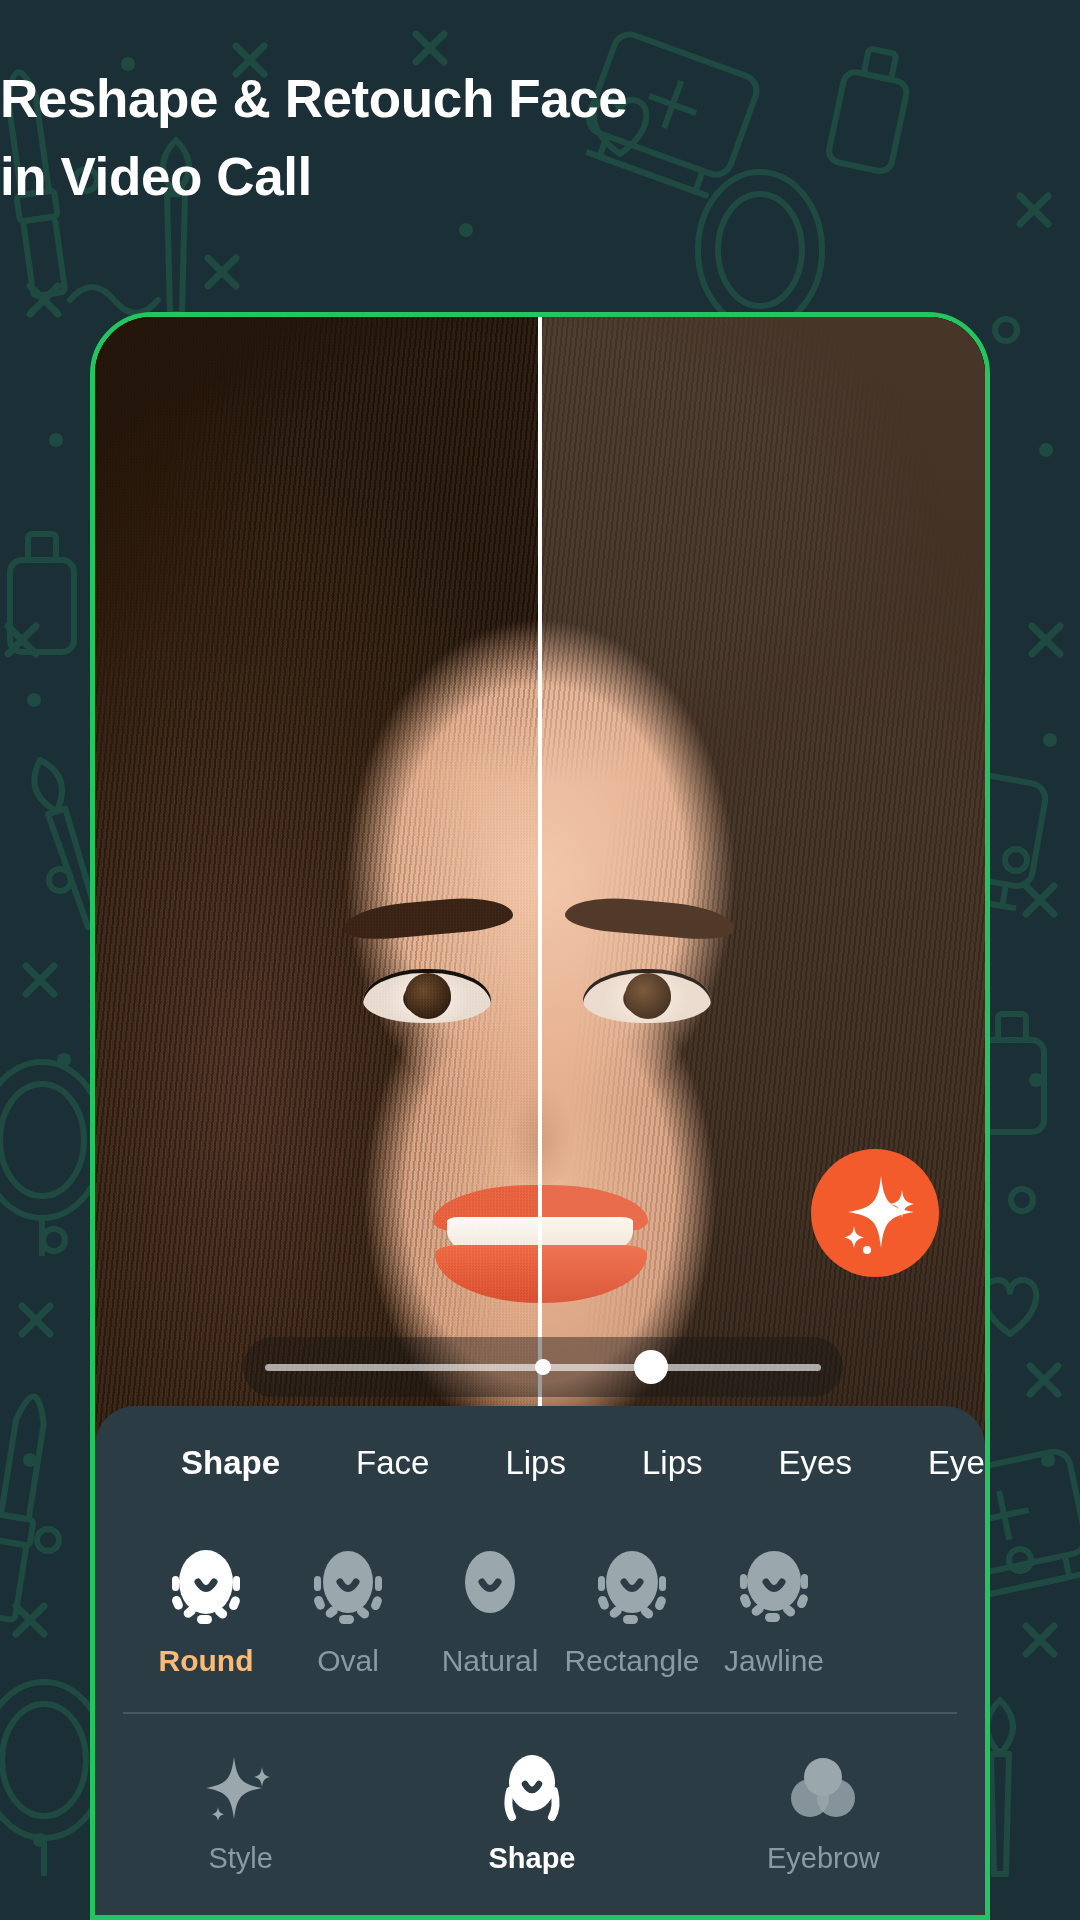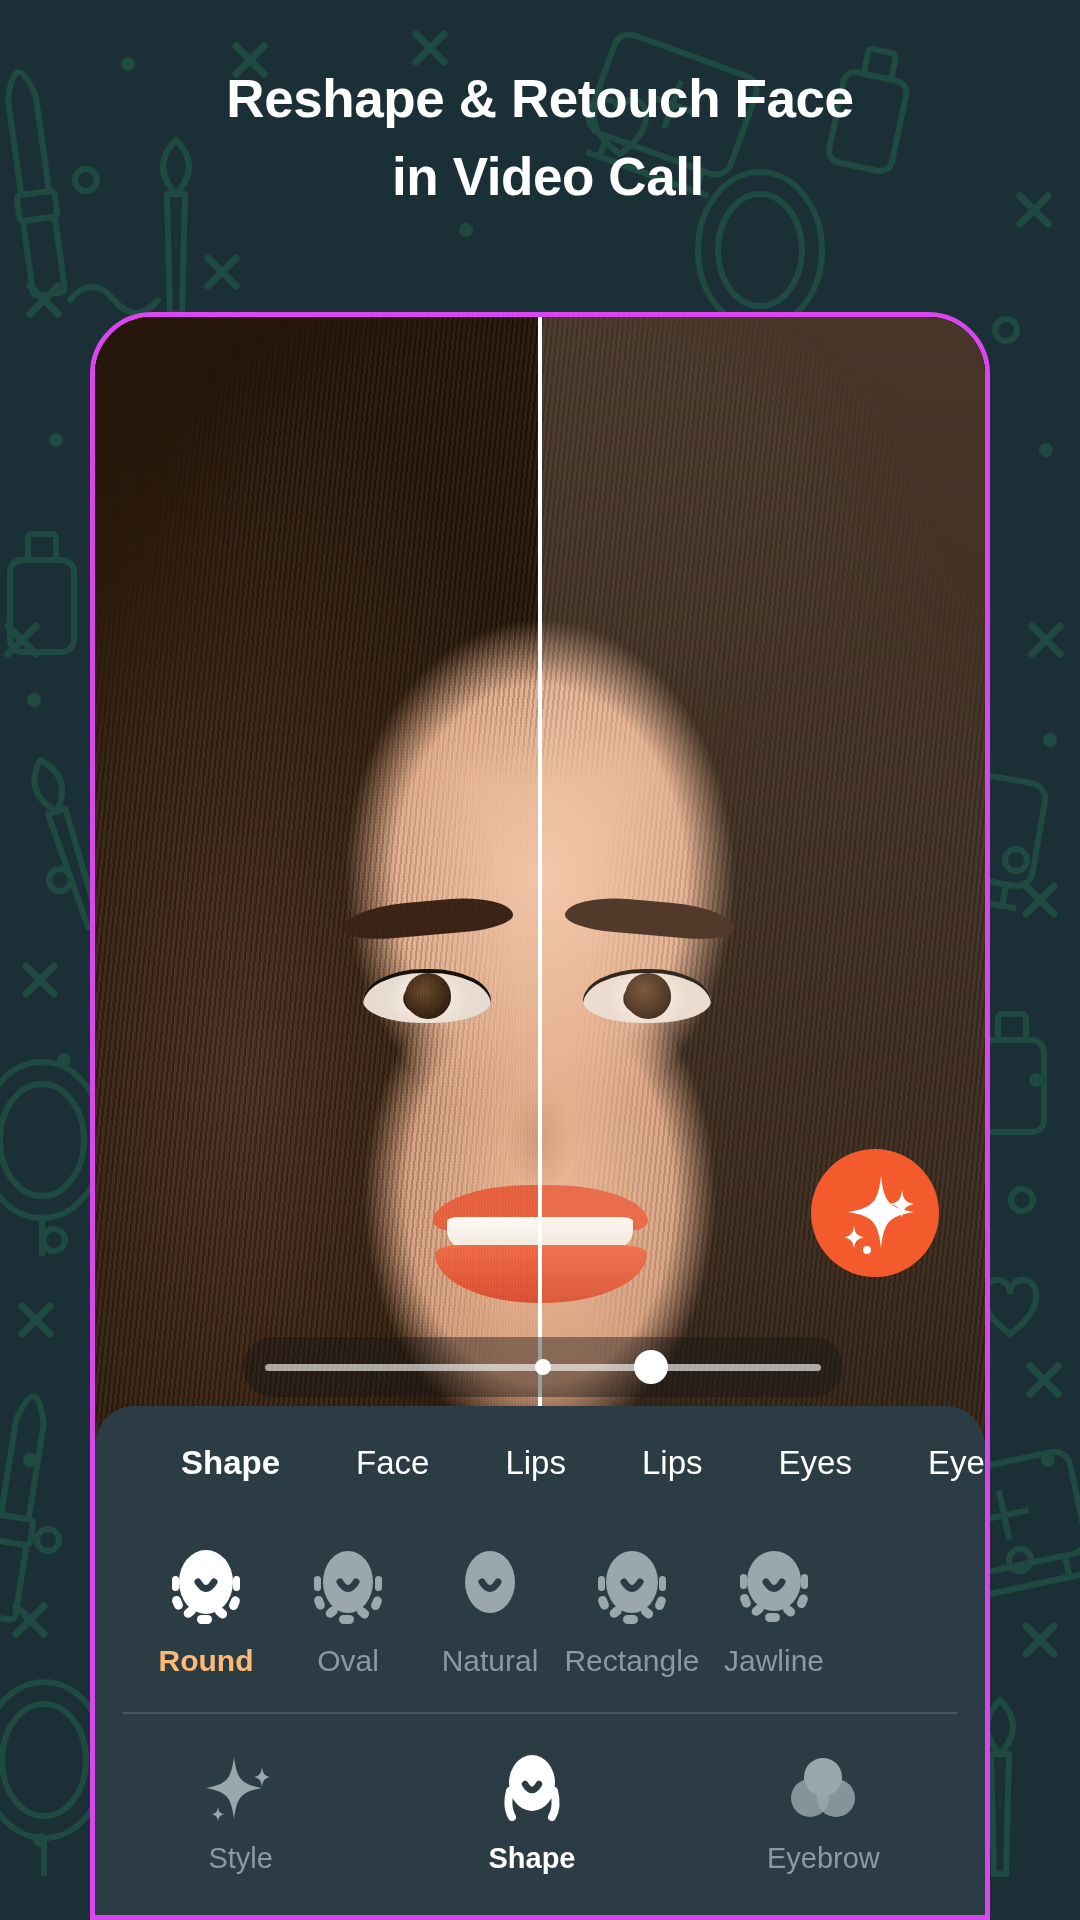--- a/index.html
+++ b/index.html
@@ -10,32 +10,32 @@
     position:relative;
   }
 
   
   #bg-pattern { position:absolute; inset:0; z-index:0; }
   #bg-pattern svg { display:block; width:1080px; height:1920px; }
 
   
   .headline {
     position:absolute; top:60px; left:0; width:1080px;
-    z-index:5; text-align:center;
+    z-index:5; 
     color:#ffffff; font-weight:bold;
     font-size:53px; line-height:1.47;
     letter-spacing:-0.4px;
   }
-  .headline .l2 { display:block;margin-left:16px; }
+  .headline .l2 { display:block; }
 
   
   .phone {
     position:absolute; left:90px; top:312px;
     width:900px; height:1608px;
-    border:5px solid #d946ef;
+    border:5px solid #22c55e;
     border-top-left-radius:62px;
     border-top-right-radius:62px;
     overflow:hidden;
     z-index:6;
     background:#111;
   }
 
   
   .photo { position:absolute; inset:0; overflow:hidden; }
   .photo-half { position:absolute; top:0; height:100%; width:50%; overflow:hidden; }

